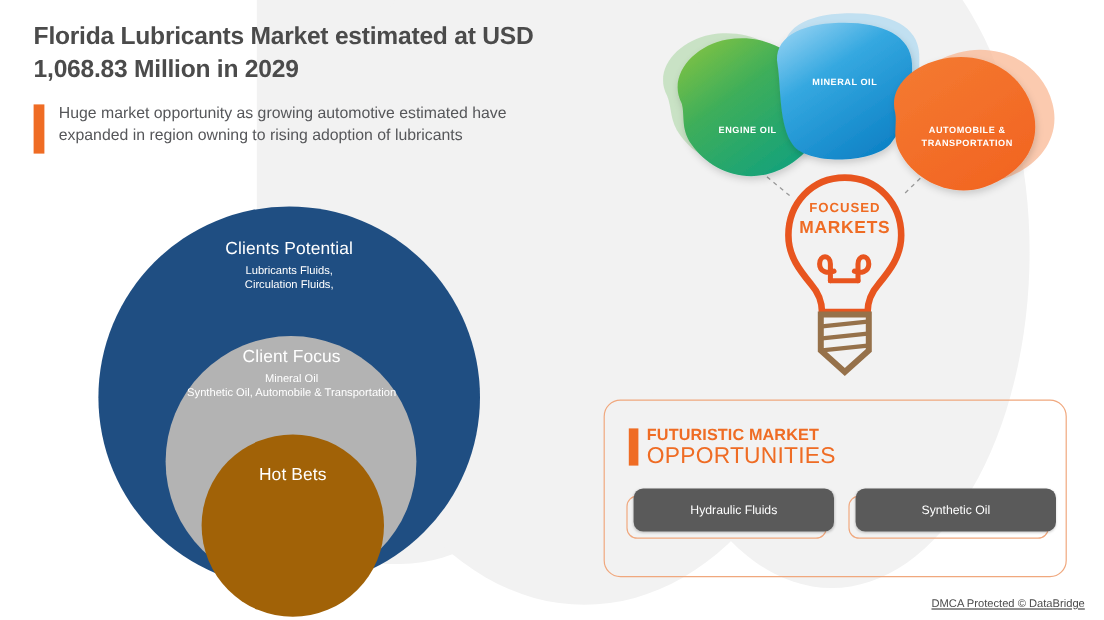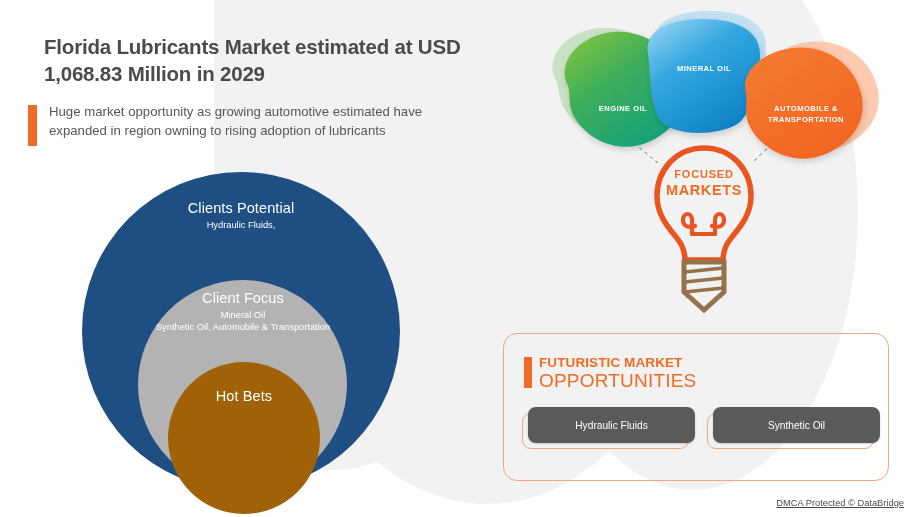--- a/index.html
+++ b/index.html
@@ -53,21 +53,21 @@
     top: 17px;
     width: 450px;
     z-index: 5;
   }
   #page-title {
     font-size: 20.5px;
     font-weight: bold;
     color: #4b4b4b;
     line-height: 1.32;
     letter-spacing: -0.2px;
-    margin: 16px;
+    margin: 0;
   }
   #subtitle-row {
     display: flex;
     align-items: flex-start;
     margin-top: 14px;
   }
   #subtitle-accent-bar {
     width: 9px;
     height: 41px;
     background: #ef6c24;
@@ -286,21 +286,22 @@
       <div id="subtitle-text">Huge market opportunity as growing automotive estimated have expanded in region owning to rising adoption of lubricants</div>
     </div>
   </div>
 
   <div id="circles-group">
 
     <div class="ring" id="ring-outer">
       <div id="ring-outer-label">
         <div class="ring-title">Clients Potential</div>
         <div class="ring-sub">
-          <div>Hydraulic Fluids,</div>
+          <div>Lubricants Fluids,</div>
+          <div>Circulation Fluids,</div>
         </div>
       </div>
     </div>
 
     <div class="ring" id="ring-middle">
       <div id="ring-middle-label">
         <div class="ring-title">Client Focus</div>
         <div class="ring-sub">
           <div>Mineral Oil</div>
           <div>Synthetic Oil, Automobile &amp; Transportation</div>

